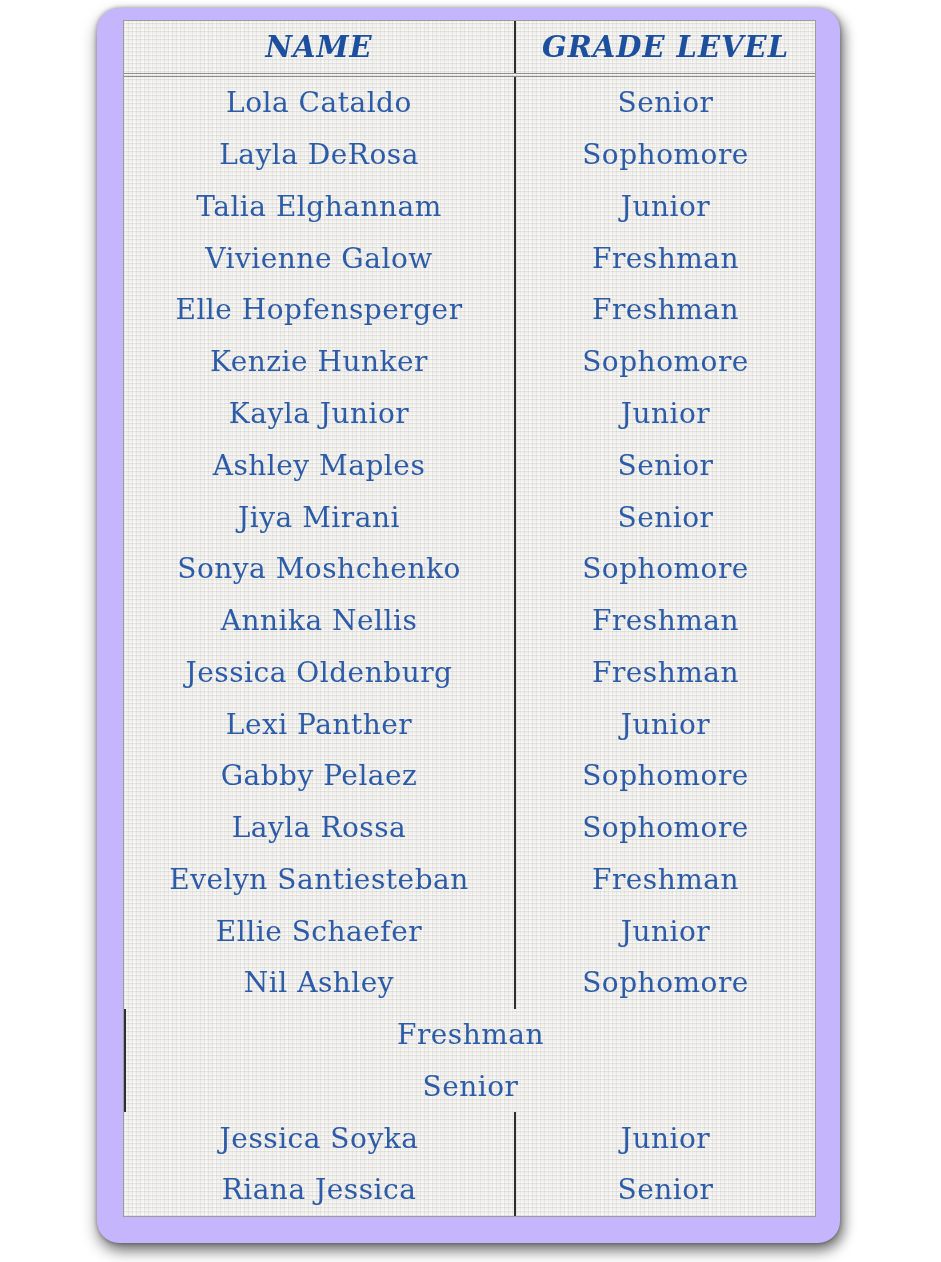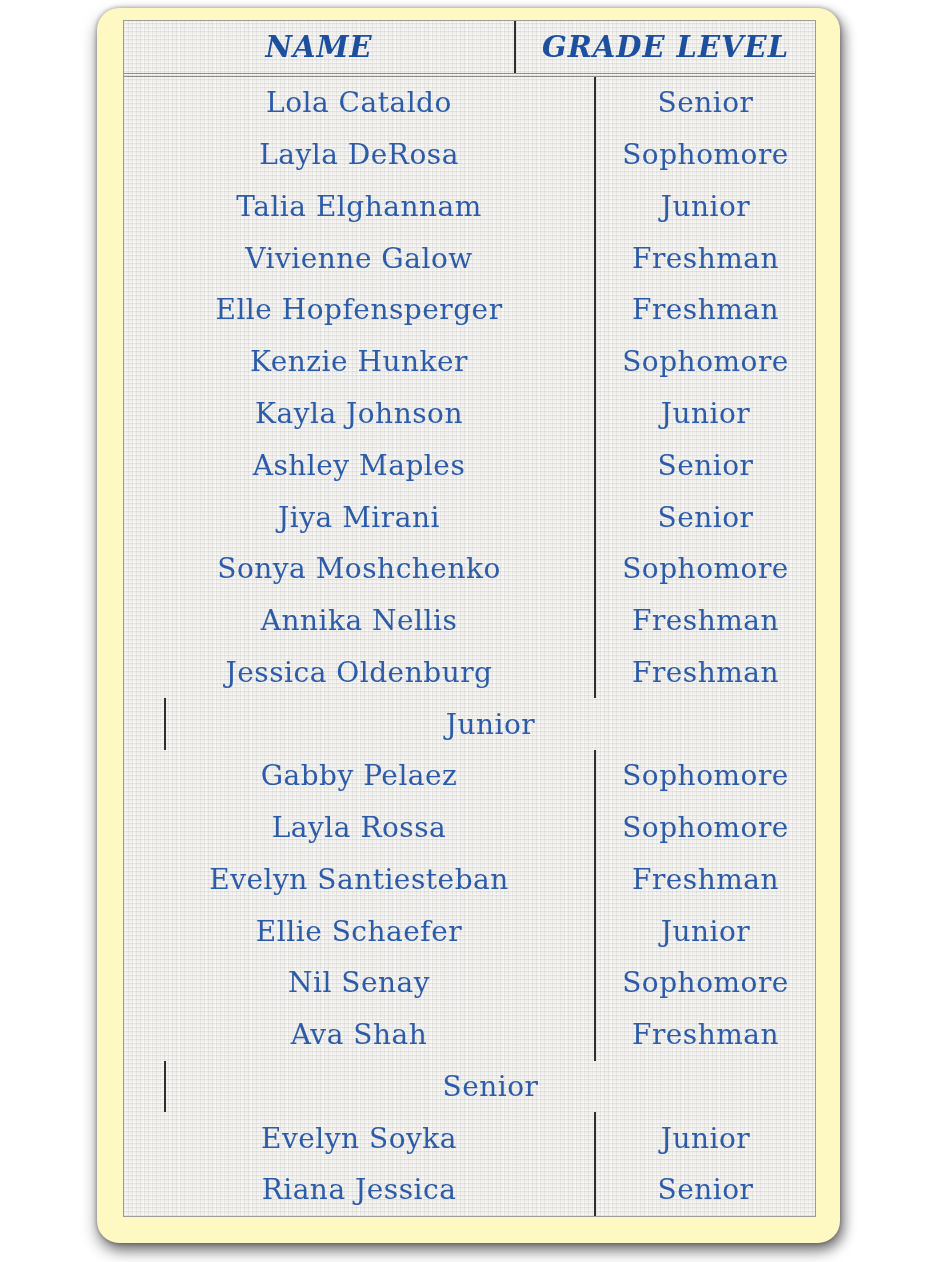--- a/index.html
+++ b/index.html
@@ -12,21 +12,21 @@
     overflow: hidden;
   }
 
   .frame {
     position: absolute;
     left: 97px;
     top: 8px;
     width: 743px;
     height: 1235px;
     box-sizing: border-box;
-    background: #fef9c3;
+    background: #c4b5fd;
     border-radius: 22px;
     padding: 12px 24px 26px 26px;
     box-shadow: 0 8px 16px rgba(0,0,0,0.40), 5px 5px 12px rgba(0,0,0,0.30), 0 0 4px rgba(0,0,0,0.35);
   }
 
   .paper {
     width: 100%;
     height: 100%;
     box-sizing: border-box;
     border: 1px solid #9c9c98;
@@ -70,21 +70,20 @@
     font-weight: bold;
     font-size: 29px;
     letter-spacing: 1px;
     color: #1d4f9f;
   }
 
   .body-cell {
     font-size: 28px;
     letter-spacing: 0.5px;
     color: #2c5ba7;
-    margin-left: 40px;
   }
 </style>
 </head>
 <body>
 
 <div class="frame">
   <div class="paper">
 
     <div class="header-row">
       <div class="cell header-cell name-col">NAME</div>
@@ -110,21 +109,21 @@
         </div>
         <div class="row">
           <div class="cell body-cell name-col">Elle Hopfensperger</div>
           <div class="cell body-cell grade-col">Freshman</div>
         </div>
         <div class="row">
           <div class="cell body-cell name-col">Kenzie Hunker</div>
           <div class="cell body-cell grade-col">Sophomore</div>
         </div>
         <div class="row">
-          <div class="cell body-cell name-col">Kayla Johnson</div>
+          <div class="cell body-cell name-col">Kayla Junior</div>
           <div class="cell body-cell grade-col">Junior</div>
         </div>
         <div class="row">
           <div class="cell body-cell name-col">Ashley Maples</div>
           <div class="cell body-cell grade-col">Senior</div>
         </div>
         <div class="row">
           <div class="cell body-cell name-col">Jiya Mirani</div>
           <div class="cell body-cell grade-col">Senior</div>
         </div>
@@ -134,51 +133,51 @@
         </div>
         <div class="row">
           <div class="cell body-cell name-col">Annika Nellis</div>
           <div class="cell body-cell grade-col">Freshman</div>
         </div>
         <div class="row">
           <div class="cell body-cell name-col">Jessica Oldenburg</div>
           <div class="cell body-cell grade-col">Freshman</div>
         </div>
         <div class="row">
+          <div class="cell body-cell name-col">Lexi Panther</div>
           <div class="cell body-cell grade-col">Junior</div>
         </div>
         <div class="row">
           <div class="cell body-cell name-col">Gabby Pelaez</div>
           <div class="cell body-cell grade-col">Sophomore</div>
         </div>
         <div class="row">
           <div class="cell body-cell name-col">Layla Rossa</div>
           <div class="cell body-cell grade-col">Sophomore</div>
         </div>
         <div class="row">
           <div class="cell body-cell name-col">Evelyn Santiesteban</div>
           <div class="cell body-cell grade-col">Freshman</div>
         </div>
         <div class="row">
           <div class="cell body-cell name-col">Ellie Schaefer</div>
           <div class="cell body-cell grade-col">Junior</div>
         </div>
         <div class="row">
-          <div class="cell body-cell name-col">Nil Senay</div>
+          <div class="cell body-cell name-col">Nil Ashley</div>
           <div class="cell body-cell grade-col">Sophomore</div>
         </div>
         <div class="row">
-          <div class="cell body-cell name-col">Ava Shah</div>
           <div class="cell body-cell grade-col">Freshman</div>
         </div>
         <div class="row">
           <div class="cell body-cell grade-col">Senior</div>
         </div>
         <div class="row">
-          <div class="cell body-cell name-col">Evelyn Soyka</div>
+          <div class="cell body-cell name-col">Jessica Soyka</div>
           <div class="cell body-cell grade-col">Junior</div>
         </div>
         <div class="row">
           <div class="cell body-cell name-col">Riana Jessica</div>
           <div class="cell body-cell grade-col">Senior</div>
         </div>
       </div>
 
   </div>
 </div>

